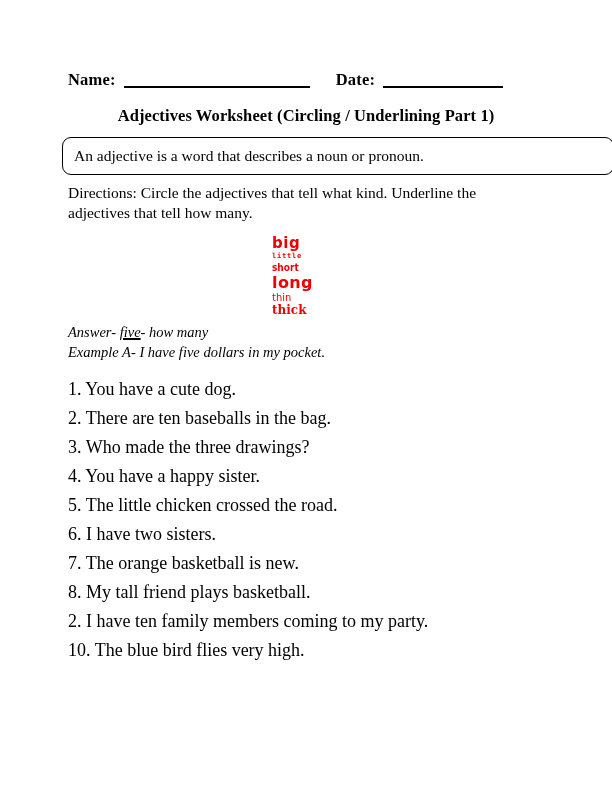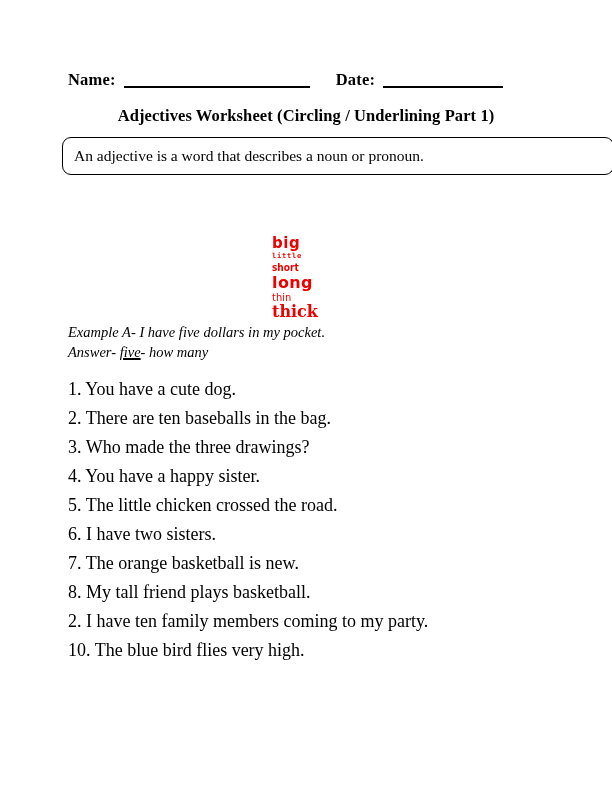--- a/index.html
+++ b/index.html
@@ -131,21 +131,21 @@
   .wa-thin {
     font-family: "DejaVu Sans", sans-serif;
     font-size: 11px;
     font-weight: normal;
     transform: scaleX(0.9);
     transform-origin: left center;
     margin-bottom: 1px;
   }
   .wa-thick {
     font-family: "DejaVu Serif", serif;
-    font-size: 16px;
+    font-size: 12px;
     font-weight: bold;
   }
 
   
   .example-block {
     position: absolute;
     left: 68px;
     top: 323px;
     width: 420px;
     font-size: 14.5px;
@@ -184,33 +184,34 @@
     <span class="field-label">Date:</span>
     <span class="blank-line date-blank"></span>
   </div>
 
   <div class="worksheet-title">Adjectives Worksheet (Circling / Underlining Part 1)</div>
 
   <div class="definition-box">
     <div class="definition-text">An adjective is a word that describes a noun or pronoun.</div>
   </div>
 
+  <div class="directions">Directions: Circle the adjectives that tell what kind. Underline the adjectives that tell how many.</div>
 
   <div class="wordart">
     <span class="wa-big">big</span>
     <span class="wa-little">little</span>
     <span class="wa-short">short</span>
     <span class="wa-long">long</span>
     <span class="wa-thin">thin</span>
     <span class="wa-thick">thick</span>
   </div>
 
   <div class="example-block">
+    <div><span>Answer- </span><span class="answer-word">five</span><span>- how many</span></div>
     <div>Example A- I have five dollars in my pocket.</div>
-    <div><span>Answer- </span><span class="answer-word">five</span><span>- how many</span></div>
   </div>
 
   <div class="questions">
     <div class="question-item">1. You have a cute dog.</div>
     <div class="question-item">2. There are ten baseballs in the bag.</div>
     <div class="question-item">3. Who made the three drawings?</div>
     <div class="question-item">4. You have a happy sister.</div>
     <div class="question-item">5. The little chicken crossed the road.</div>
     <div class="question-item">6. I have two sisters.</div>
     <div class="question-item">7. The orange basketball is new.</div>

